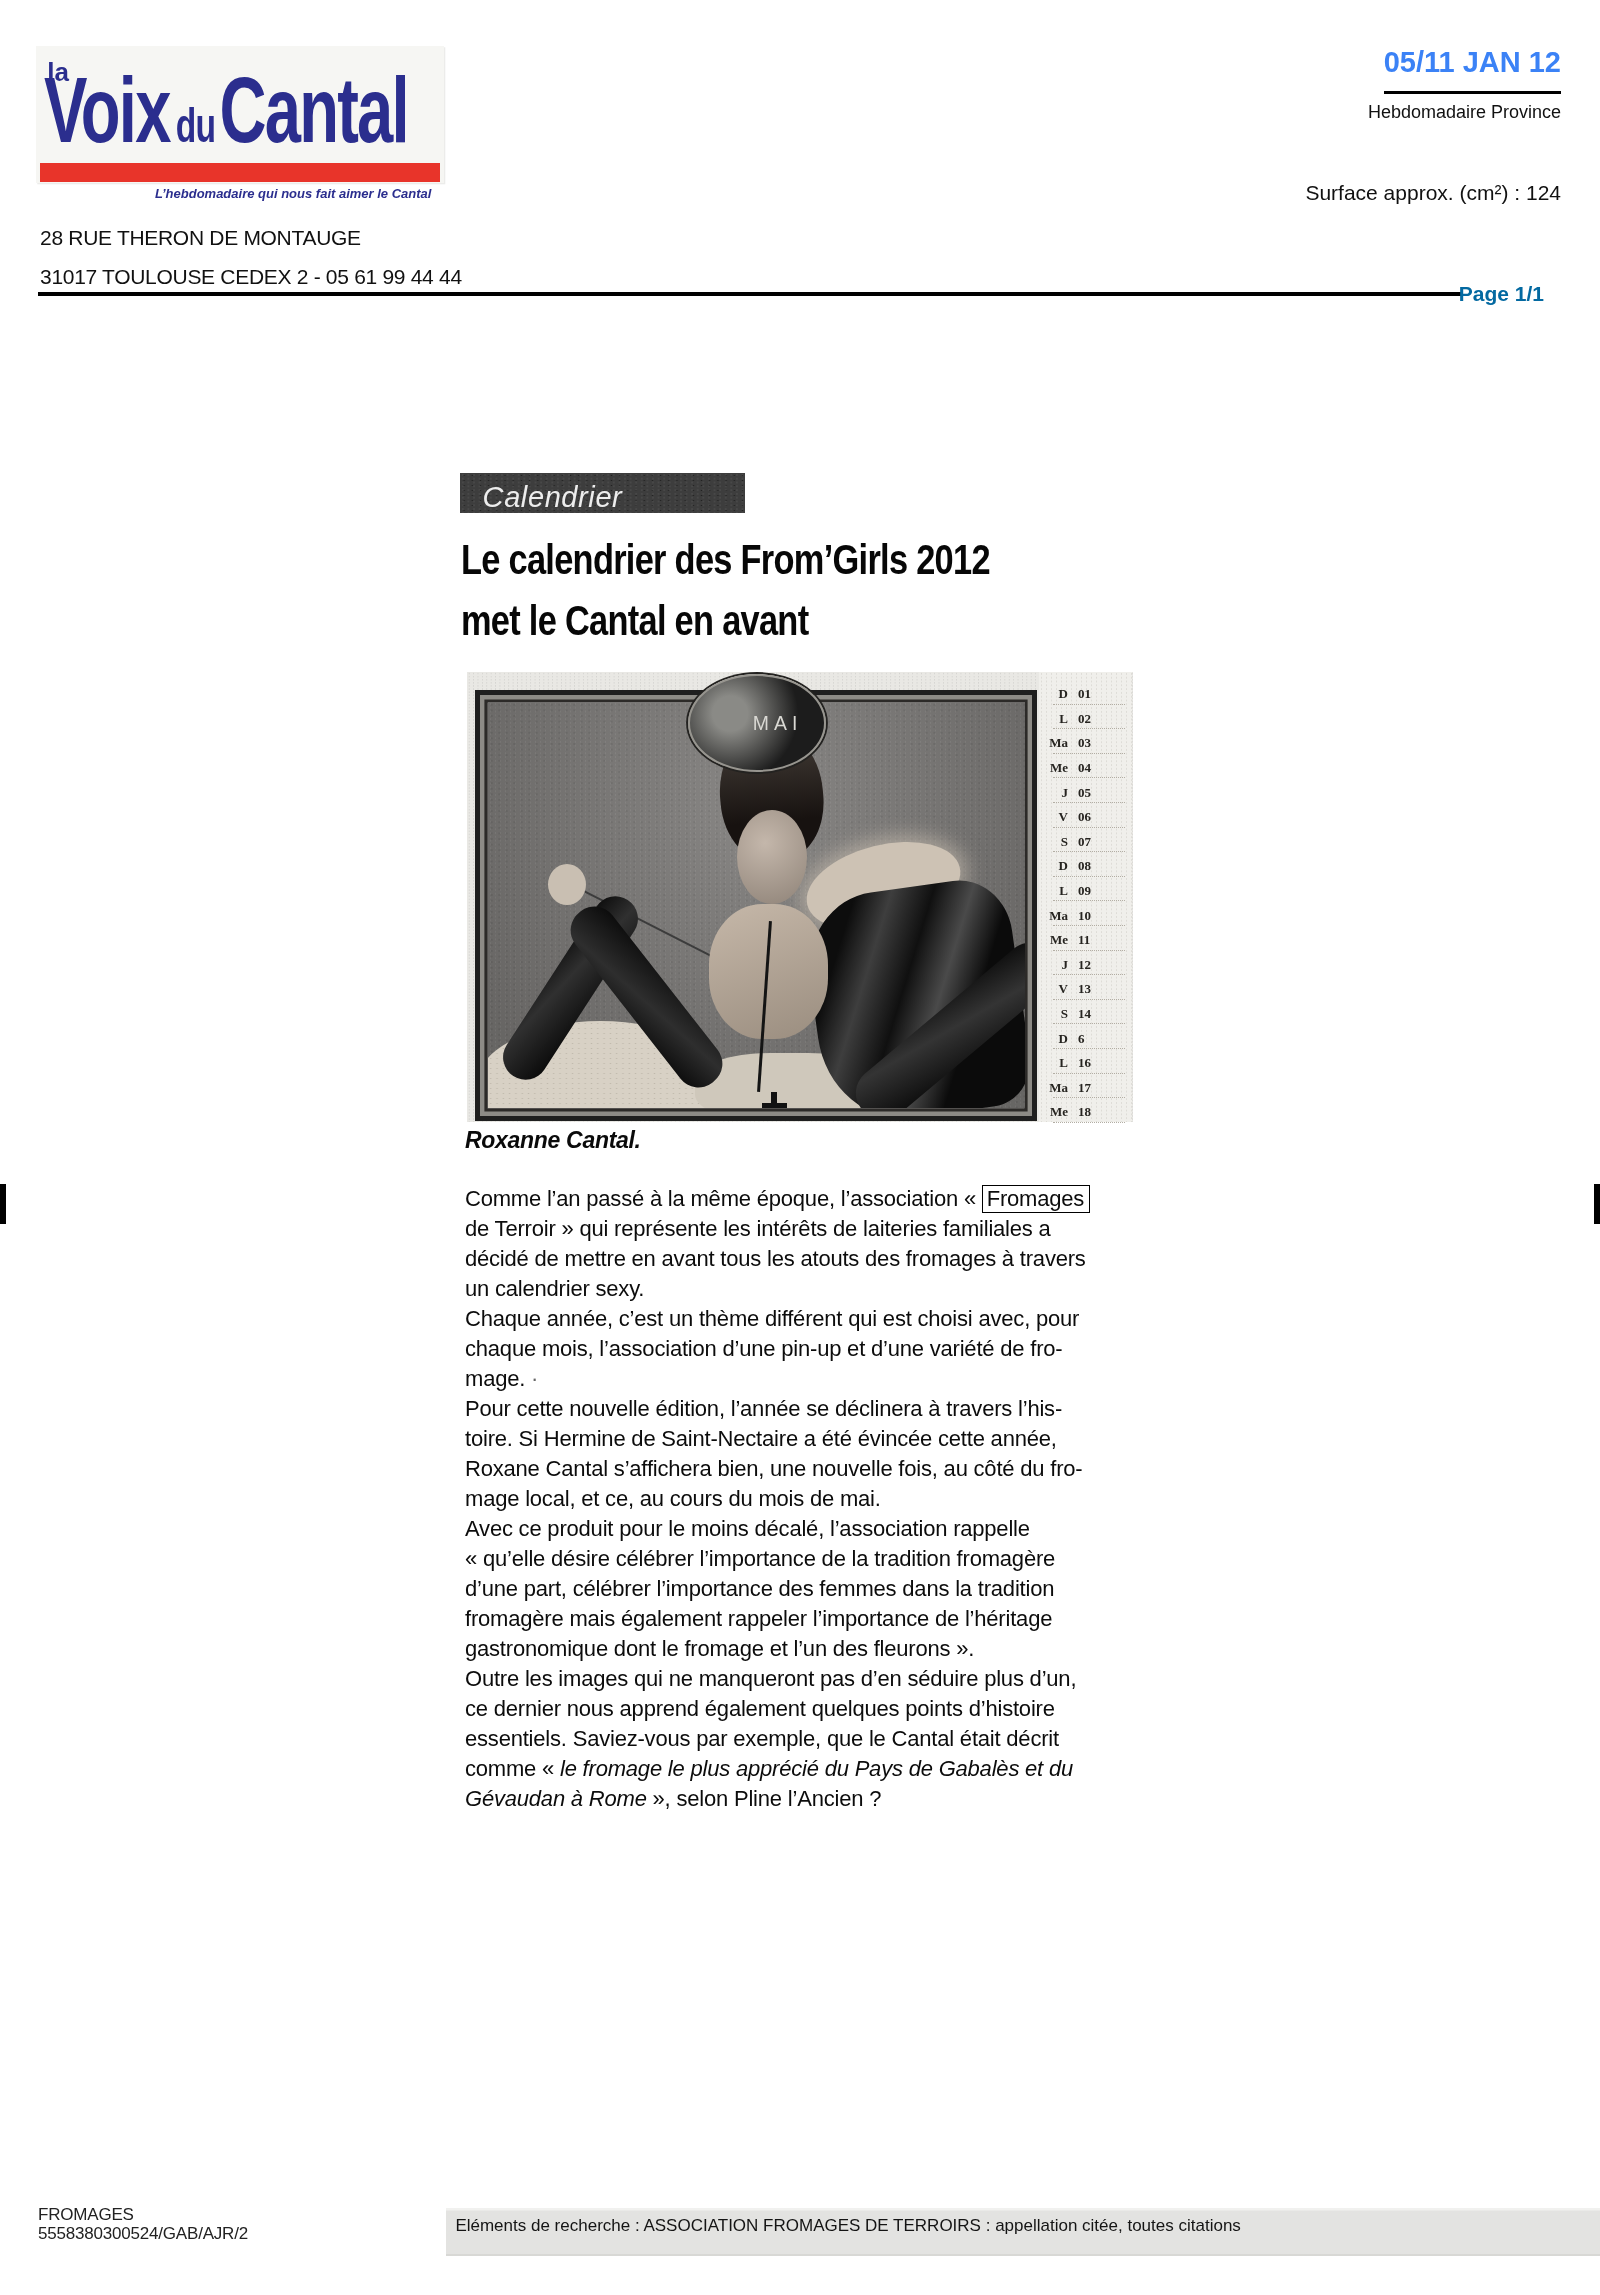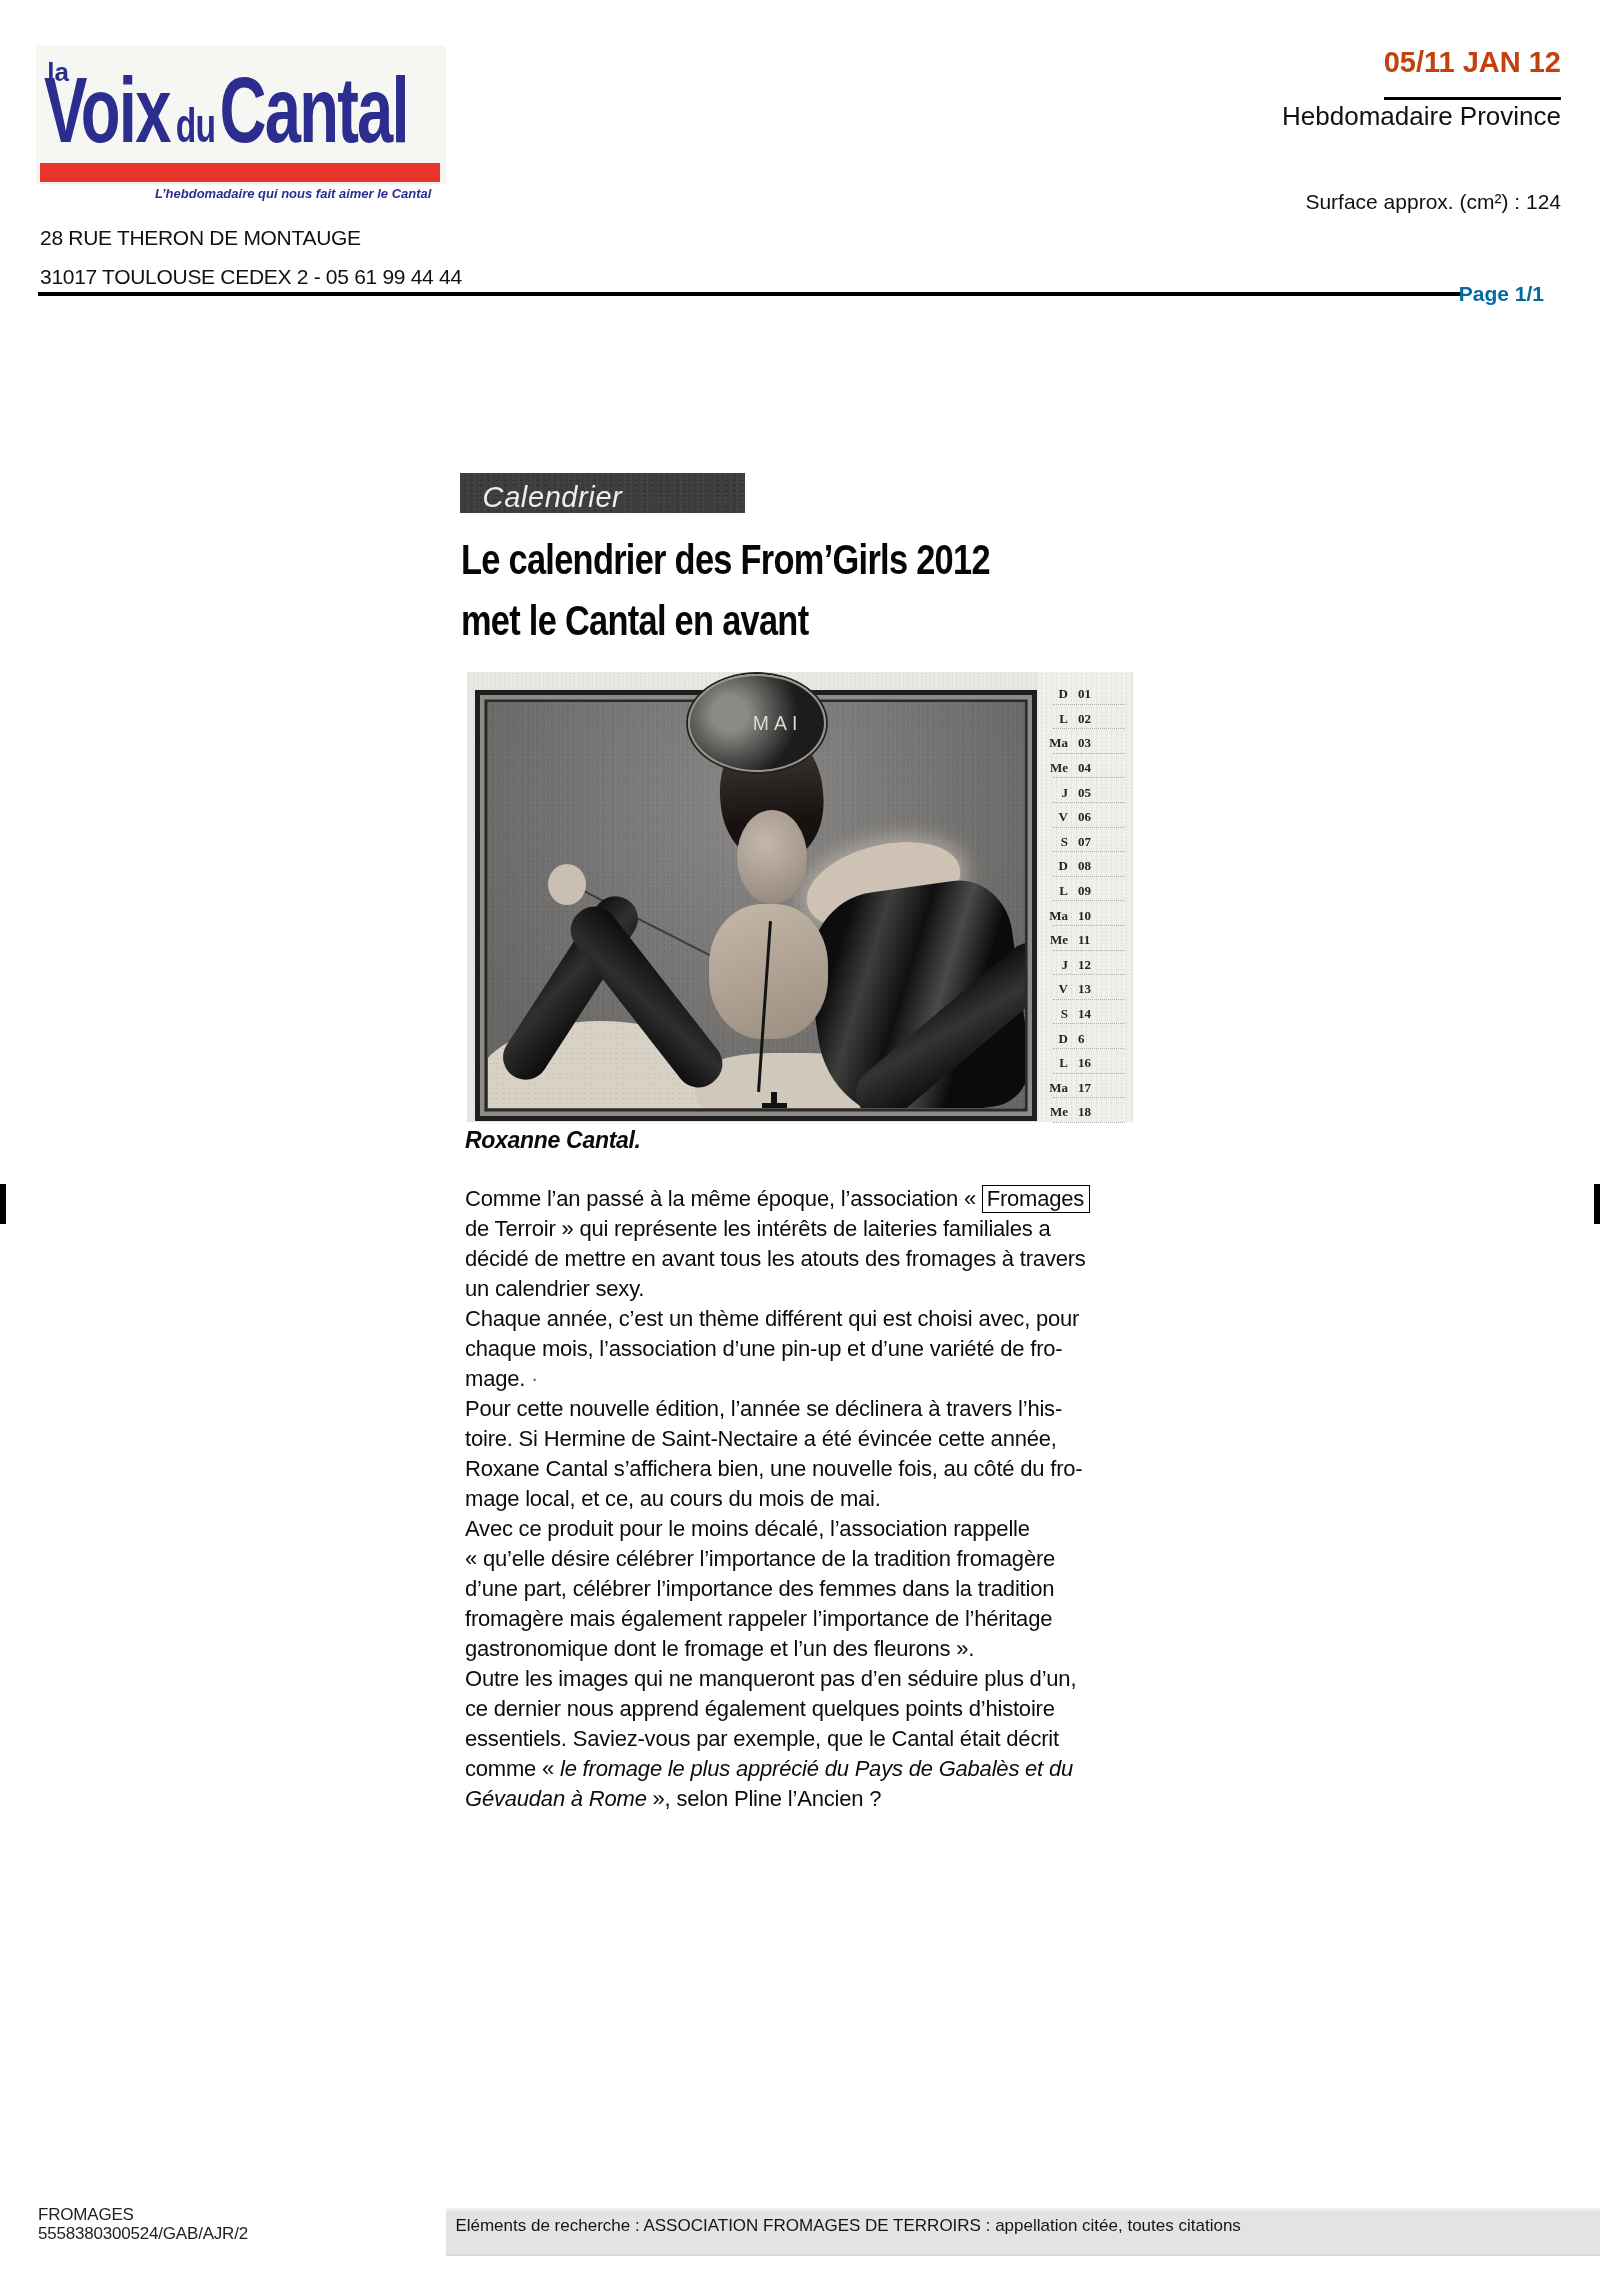--- a/index.html
+++ b/index.html
@@ -18,23 +18,23 @@
   .logo-voix,.logo-cantal{font-size:93px;line-height:100px;}
   .logo-du{font-size:48px;line-height:48px;margin:0 6.3px 0 8.8px;letter-spacing:-1.3px;}
   .logo-redbar{position:absolute;left:3.8px;top:117px;width:400px;height:19px;
     background:var(--red);}
   .logo-tagline{position:absolute;left:119px;top:140px;font-size:13px;font-weight:700;
     font-style:italic;color:var(--blue);white-space:nowrap;}
   .address{position:absolute;left:40px;top:218px;font-size:21px;line-height:39px;
     letter-spacing:-0.3px;color:#111;white-space:nowrap;}
   
   .top-right{position:absolute;right:39px;top:46px;text-align:right;}
-  .clip-date{font-size:29px;font-weight:700;color:#c2410c;
-    border-bottom:3.1px solid #000;display:inline-block;padding-bottom:18px;}
-  .clip-edition{font-size:26px;margin-top:1px;color:#111;}
+  .clip-date{font-size:29px;font-weight:700;color:#3b82f6;
+    border-bottom:3.1px solid #000;display:inline-block;padding-bottom:12px;}
+  .clip-edition{font-size:18px;margin-top:8px;color:#111;}
   .clip-surface{font-size:21px;margin-top:58px;color:#111;}
   
   .page-rule{position:absolute;left:38px;top:292px;width:1425px;height:4.4px;background:#000;}
   .page-label{position:absolute;right:56px;top:282px;font-size:21px;font-weight:700;color:#0369a1;}
   
   .kicker{position:absolute;left:460px;top:473px;width:285px;height:40px;
     background-color:#3d3d3d;
     background-image:radial-gradient(rgba(255,255,255,.14) 0.6px,transparent 1px),
       radial-gradient(rgba(0,0,0,.45) 0.6px,transparent 1px);
     background-size:5.6px 3.8px,8.2px 5px;

